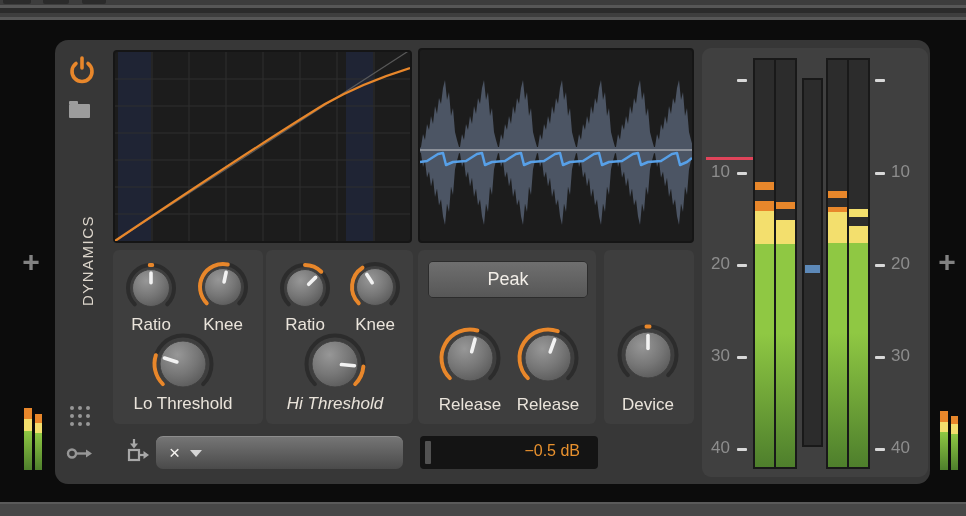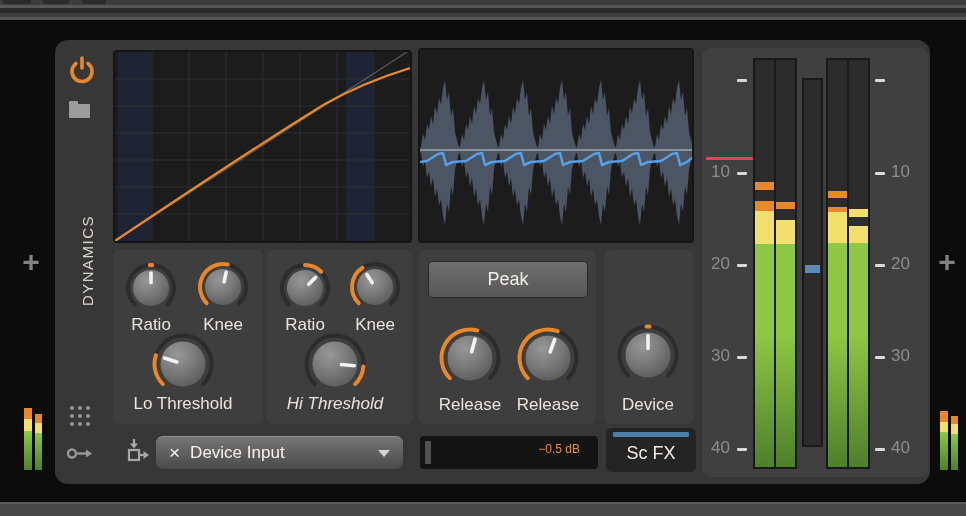--- a/index.html
+++ b/index.html
@@ -25,21 +25,21 @@
   
   .select{position:absolute;left:156px;top:436px;width:247px;height:33px;border-radius:7px;
           background:linear-gradient(#757575,#4a4a4a);border-top:1px solid #8d8d8d;box-sizing:border-box;
           display:flex;align-items:center;color:#f5f3f0;}
   .select .x{font-size:19px;margin:0 10px 1px 13px;}
   .select .lbl{font-size:17px;flex:1;}
   .caret{width:0;height:0;border-left:6px solid transparent;border-right:6px solid transparent;
          border-top:7px solid #d6d6d6;margin-right:13px;}
   .dbfield{position:absolute;left:420px;top:436px;width:178px;height:33px;background:#141414;border-radius:4px;}
   .dbfield .handle{position:absolute;left:5px;top:5px;width:6px;height:23px;background:#525252;border-radius:1px;}
-  .dbfield .val{position:absolute;right:18px;top:6px;font-size:12px;color:#e8912e;}
+  .dbfield .val{position:absolute;right:18px;top:6px;font-size:16px;color:#e8912e;}
   .scfx{position:absolute;left:606px;top:428px;width:90px;height:44px;background:#242424;border-radius:6px;}
   .scfx .blue{position:absolute;left:7px;right:7px;top:4px;height:5px;background:#4d7ea6;border-radius:1px;}
   .scfx .lbl{position:absolute;left:0;right:0;top:15px;text-align:center;color:#f2efe9;font-size:18px;}
   
   .meter-panel{position:absolute;left:702px;top:48px;width:226px;height:429px;background:#404040;border-radius:9px;}
   .seg{position:absolute;left:0;right:0;}
   .redline{position:absolute;left:706px;top:157px;width:49px;height:3px;background:#e0445a;}
   
   .plusbtn{position:absolute;width:28px;height:34px;color:#828282;font-size:30px;font-weight:700;
            text-align:center;line-height:32px;}
@@ -291,33 +291,28 @@
   <svg class="abs" style="left:124px;top:438px;" width="26" height="28">
     <line x1="10" y1="1" x2="10" y2="7" stroke="#a8a8a8" stroke-width="2.2"></line>
     <path d="M6,5.5 L10,10.5 L14,5.5 Z" fill="#a8a8a8"></path>
     <rect x="5" y="12" width="10" height="10" fill="none" stroke="#a8a8a8" stroke-width="2.2"></rect>
     <line x1="15" y1="17" x2="21" y2="17" stroke="#a8a8a8" stroke-width="2.2"></line>
     <path d="M19.5,13 L25,17 L19.5,21 Z" fill="#a8a8a8"></path>
   </svg>
 
   <div class="select">
     <span class="x">×</span>
-    <span class="lbl">Device Input</span>
     <span class="caret"></span>
   </div>
 
   <div class="dbfield">
     <div class="handle"></div>
     <div class="val">−0.5 dB</div>
   </div>
 
-  <div class="scfx">
-    <div class="blue"></div>
-    <div class="lbl">Sc FX</div>
-  </div>
 
   <div class="meter-panel"></div>
   <div class="redline"></div>
   <div id="meter-layer">
       <div style="position: absolute; left: 753px; top: 58px; width: 44px; height: 411px; border: 2px solid rgb(25, 25, 25); background: rgb(25, 25, 25); box-sizing: border-box; display: flex; gap: 2px;">
         <div style="position: relative; width: 19px; height: 100%; background: rgb(44, 44, 44); overflow: hidden;">
           <div class="seg" style="top: 122px; height: 8px; left: 0px; right: 0px; background: rgb(232, 135, 43);"></div>
           <div class="seg" style="top: 141px; height: 10px; left: 0px; right: 0px; background: rgb(232, 135, 43);"></div>
           <div class="seg" style="top: 151px; height: 33px; left: 0px; right: 0px; background: rgb(243, 223, 109);"></div>
           <div class="seg" style="inset: 184px 0px 0px; background: linear-gradient(rgb(143, 200, 67) 0%, rgb(143, 200, 67) 40%, rgb(78, 127, 44) 100%);"></div>

